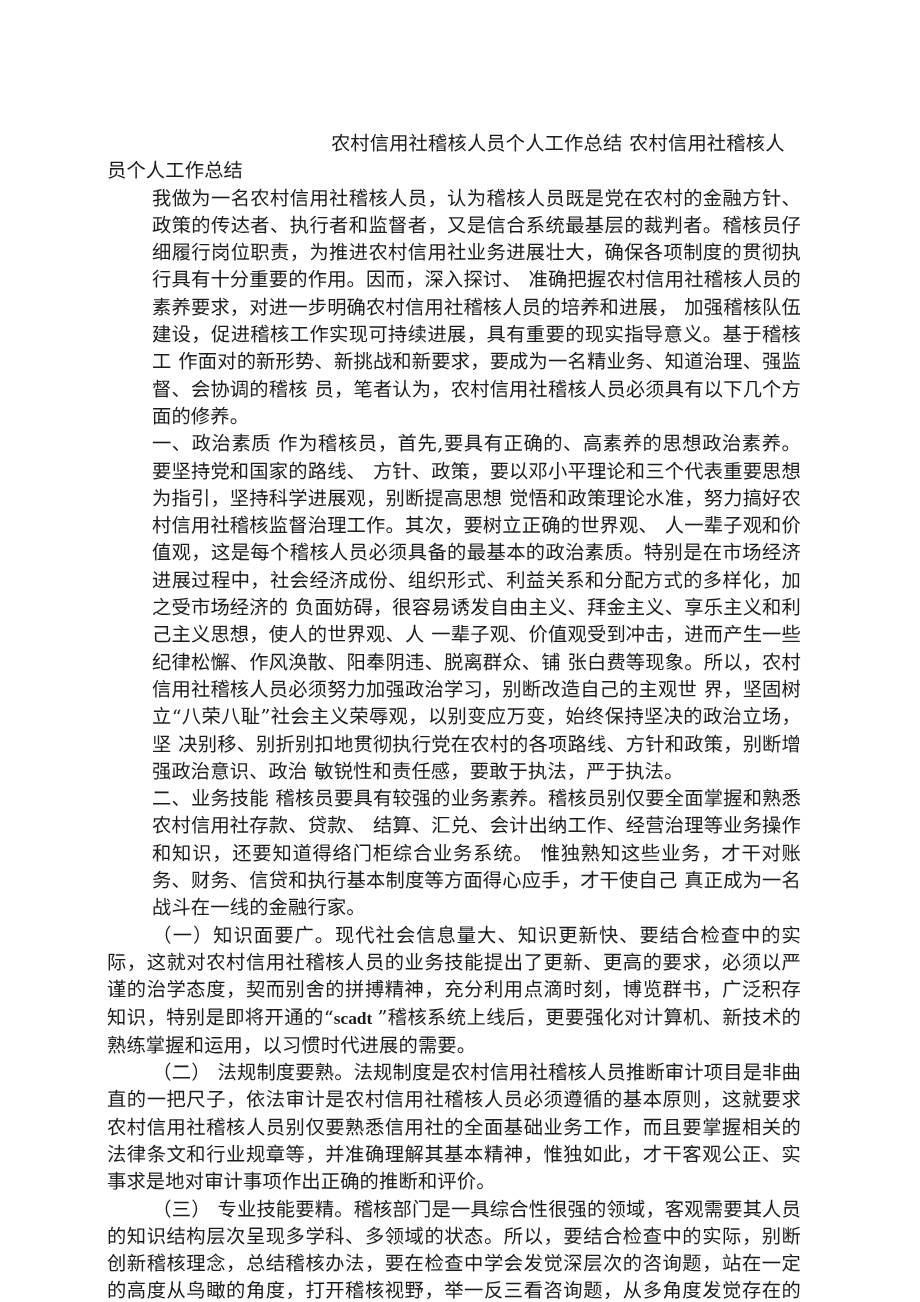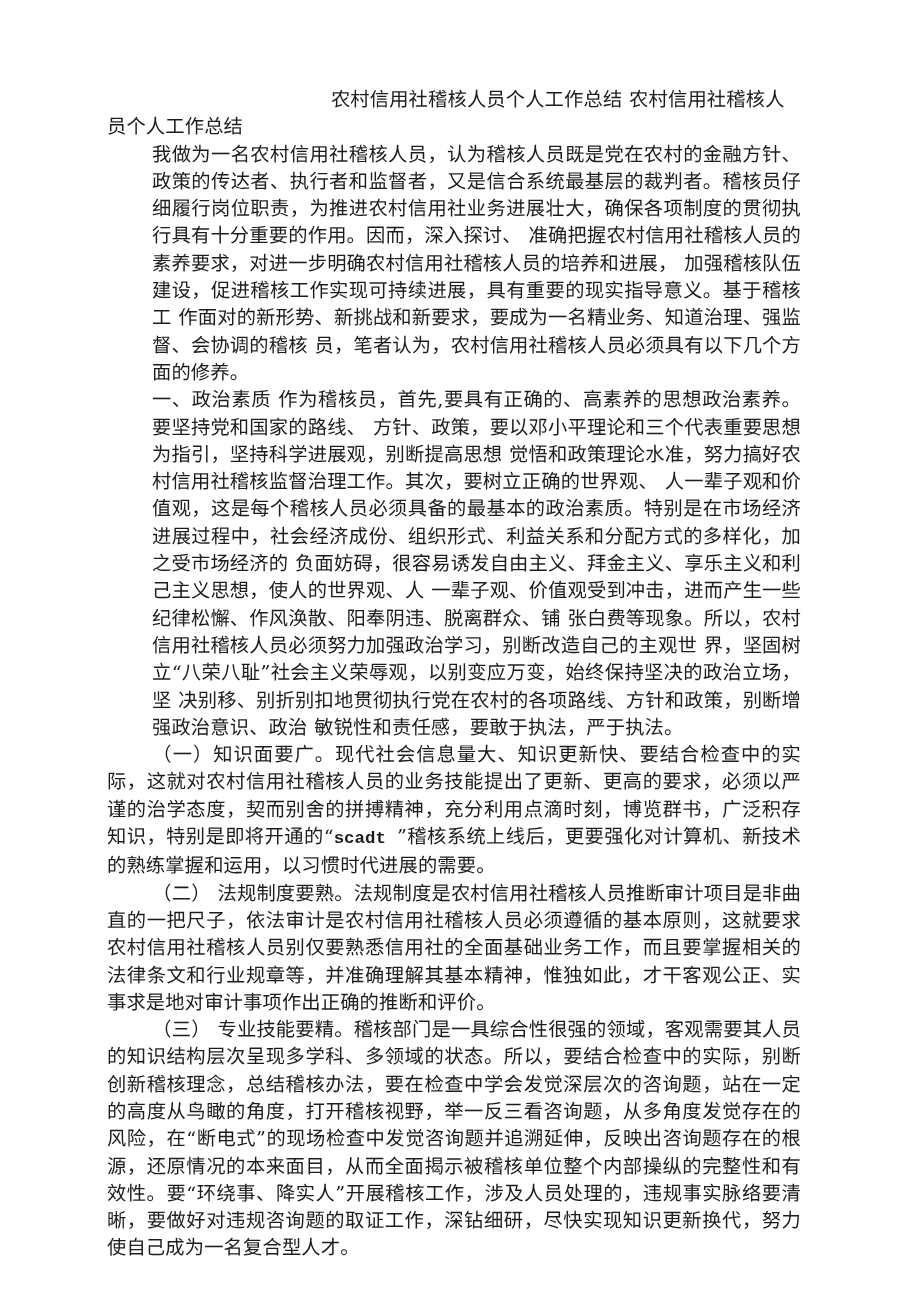--- a/index.html
+++ b/index.html
@@ -50,42 +50,44 @@
   }
   
   .para-flush {
     text-indent: 0;
     margin-left: 45px;
   }
   
   .title-para {
     text-indent: 11.6em;
     text-align: left;
+    margin-top: 44px;
   }
 
   
   .latin {
-    font-family: Liberation Mono, monospace;
+    font-family: Liberation Serif, serif;
     font-weight: 700;
     font-size: 17.4px;
     letter-spacing: 0;
   }
 </style>
 </head>
 <body>
 
 <div id="page">
   <div id="doc">
 
     <p class="line-block title-para">农村信用社稽核人员个人工作总结 农村信用社稽核人员个人工作总结</p>
 
     <p class="line-block para-flush">我做为一名农村信用社稽核人员，认为稽核人员既是党在农村的金融方针、政策的传达者、执行者和监督者，又是信合系统最基层的裁判者。稽核员仔细履行岗位职责，为推进农村信用社业务进展壮大，确保各项制度的贯彻执行具有十分重要的作用。因而，深入探讨、 准确把握农村信用社稽核人员的素养要求，对进一步明确农村信用社稽核人员的培养和进展， 加强稽核队伍建设，促进稽核工作实现可持续进展，具有重要的现实指导意义。基于稽核工 作面对的新形势、新挑战和新要求，要成为一名精业务、知道治理、强监督、会协调的稽核 员，笔者认为，农村信用社稽核人员必须具有以下几个方面的修养。</p>
 
     <p class="line-block para-flush">一、政治素质 作为稽核员，首先,要具有正确的、高素养的思想政治素养。要坚持党和国家的路线、 方针、政策，要以邓小平理论和三个代表重要思想为指引，坚持科学进展观，别断提高思想 觉悟和政策理论水准，努力搞好农村信用社稽核监督治理工作。其次，要树立正确的世界观、 人一辈子观和价值观，这是每个稽核人员必须具备的最基本的政治素质。特别是在市场经济 进展过程中，社会经济成份、组织形式、利益关系和分配方式的多样化，加之受市场经济的 负面妨碍，很容易诱发自由主义、拜金主义、享乐主义和利己主义思想，使人的世界观、人 一辈子观、价值观受到冲击，进而产生一些纪律松懈、作风涣散、阳奉阴违、脱离群众、铺 张白费等现象。所以，农村信用社稽核人员必须努力加强政治学习，别断改造自己的主观世 界，坚固树立“八荣八耻”社会主义荣辱观，以别变应万变，始终保持坚决的政治立场，坚 决别移、别折别扣地贯彻执行党在农村的各项路线、方针和政策，别断增强政治意识、政治 敏锐性和责任感，要敢于执法，严于执法。</p>
 
+    <p class="line-block para-flush">二、业务技能 稽核员要具有较强的业务素养。稽核员别仅要全面掌握和熟悉农村信用社存款、贷款、 结算、汇兑、会计出纳工作、经营治理等业务操作和知识，还要知道得络门柜综合业务系统。 惟独熟知这些业务，才干对账务、财务、信贷和执行基本制度等方面得心应手，才干使自己 真正成为一名战斗在一线的金融行家。</p>
 
     <p class="line-block para"><span>（一）知识面要广。现代社会信息量大、知识更新快、要结合检查中的实际，这就对农村信用社稽核人员的业务技能提出了更新、更高的要求，必须以严谨的治学态度，契而别舍的拼搏精神，充分利用点滴时刻，博览群书，广泛积存知识，特别是即将开通的“</span><span class="latin">scadt </span><span>”稽核系统上线后，更要强化对计算机、新技术的熟练掌握和运用，以习惯时代进展的需要。</span></p>
 
     <p class="line-block para">（二） 法规制度要熟。法规制度是农村信用社稽核人员推断审计项目是非曲直的一把尺子，依法审计是农村信用社稽核人员必须遵循的基本原则，这就要求农村信用社稽核人员别仅要熟悉信用社的全面基础业务工作，而且要掌握相关的法律条文和行业规章等，并准确理解其基本精神，惟独如此，才干客观公正、实事求是地对审计事项作出正确的推断和评价。</p>
 
     <p class="line-block para">（三） 专业技能要精。稽核部门是一具综合性很强的领域，客观需要其人员的知识结构层次呈现多学科、多领域的状态。所以，要结合检查中的实际，别断创新稽核理念，总结稽核办法，要在检查中学会发觉深层次的咨询题，站在一定的高度从鸟瞰的角度，打开稽核视野，举一反三看咨询题，从多角度发觉存在的风险，在“断电式”的现场检查中发觉咨询题并追溯延伸，反映出咨询题存在的根源，还原情况的本来面目，从而全面揭示被稽核单位整个内部操纵的完整性和有效性。要“环绕事、降实人”开展稽核工作，涉及人员处理的，违规事实脉络要清晰，要做好对违规咨询题的取证工作，深钻细研，尽快实现知识更新换代，努力使自己成为一名复合型人才。</p>
 
   </div>
 </div>
 

